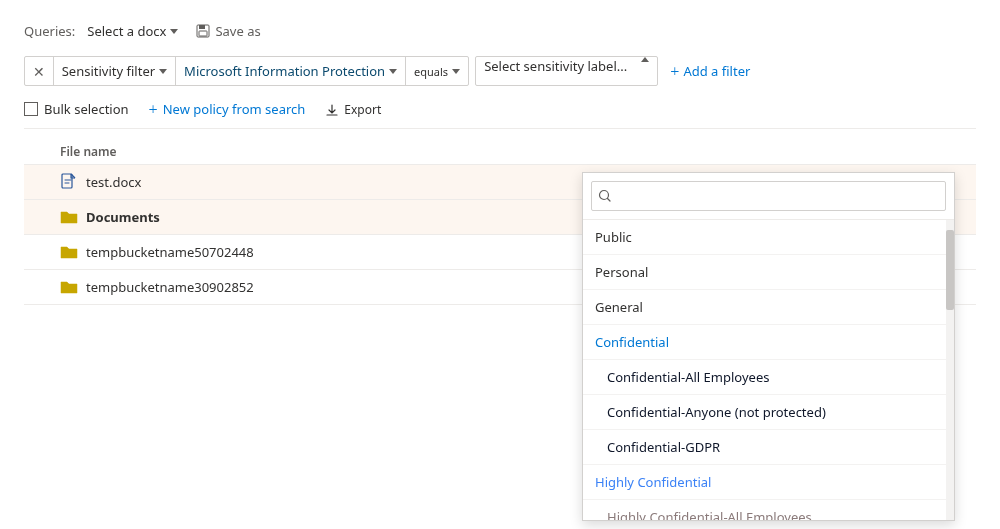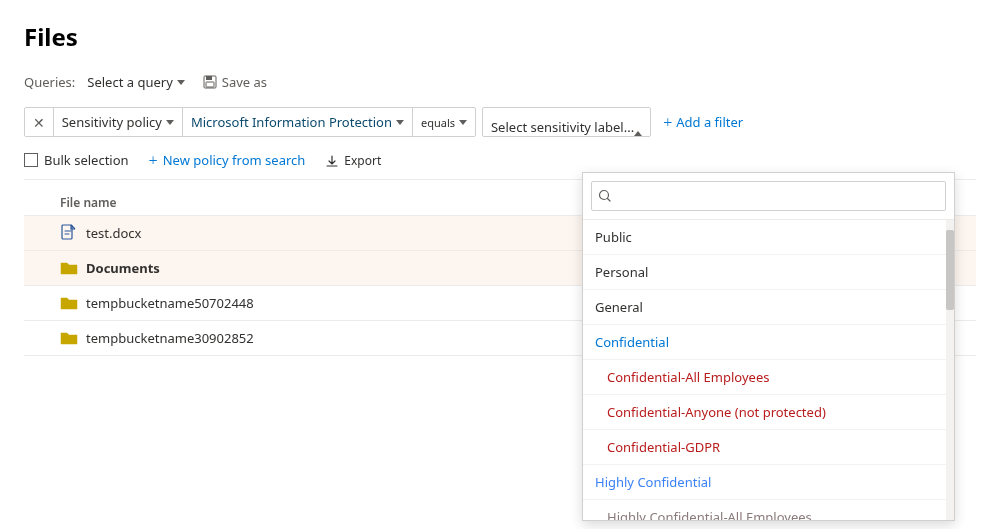--- a/index.html
+++ b/index.html
@@ -111,22 +111,22 @@
       align-items: center;
       gap: 4px;
       padding: 0 8px;
       height: 100%;
       cursor: pointer;
       font-size: 11px;
       color: #323130;
     }
     .sensitivity-dropdown-btn {
       display: flex;
-      align-items: flex-end;
-      gap: 0;
+      align-items: flex-start;
+      gap: 14px;
       border: 1px solid #d2d0ce;
       border-radius: 2px;
       background: #fff;
       height: 30px;
       padding: 0 8px;
       cursor: pointer;
       font-size: 13px;
       color: #323130;
       position: relative;
     }
@@ -274,21 +274,21 @@
       overflow-y: auto;
     }
     .dropdown-item {
       padding: 8px 12px;
       font-size: 13px;
       cursor: pointer;
       border-bottom: 1px solid #f3f2f1;
     }
     .dropdown-item.indent {
       padding-left: 24px;
-      color: #b91c1c;
+      color: #0f172a;
     }
     .dropdown-item.category {
       color: #0078d4;
       font-weight: 400;
     }
     .dropdown-item.highlight {
       color: #3b82f6;
     }
     .scrollbar-track {
       position: absolute;
@@ -316,45 +316,44 @@
       display: inline-block;
       width: 14px;
       height: 14px;
     }
   </style>
 </head>
 <body>
 
 <div class="page-container">
 
-  <h1 class="page-title">Files</h1>
 
   <div class="queries-bar">
     <span class="queries-label">Queries:</span>
     <div class="query-select">
-      <span>Select a query</span>
+      <span>Select a docx</span>
       <span class="chevron-down"></span>
     </div>
     <div class="save-as-btn">
       <svg class="save-icon" viewBox="0 0 14 14" fill="none" xmlns="http://www.w3.org/2000/svg">
         <rect x="1" y="1" width="12" height="12" rx="1" stroke="#605e5c" stroke-width="1" fill="none"></rect>
         <rect x="3" y="1" width="6" height="4" fill="#605e5c"></rect>
         <rect x="3" y="7" width="8" height="5" rx="0.5" stroke="#605e5c" stroke-width="1" fill="none"></rect>
       </svg>
       <span>Save as</span>
     </div>
   </div>
 
   <div class="filter-row">
     <div class="filter-chip">
       <div class="filter-close-btn">
         <span>✕</span>
       </div>
       <div class="filter-label-btn">
-        <span>Sensitivity policy</span>
+        <span>Sensitivity filter</span>
         <span class="chevron-down"></span>
       </div>
       <div class="filter-value-btn">
         <span>Microsoft Information Protection</span>
         <span class="chevron-down"></span>
       </div>
       <div class="filter-operator-btn">
         <span>equals</span>
         <span class="chevron-down"></span>
       </div>

